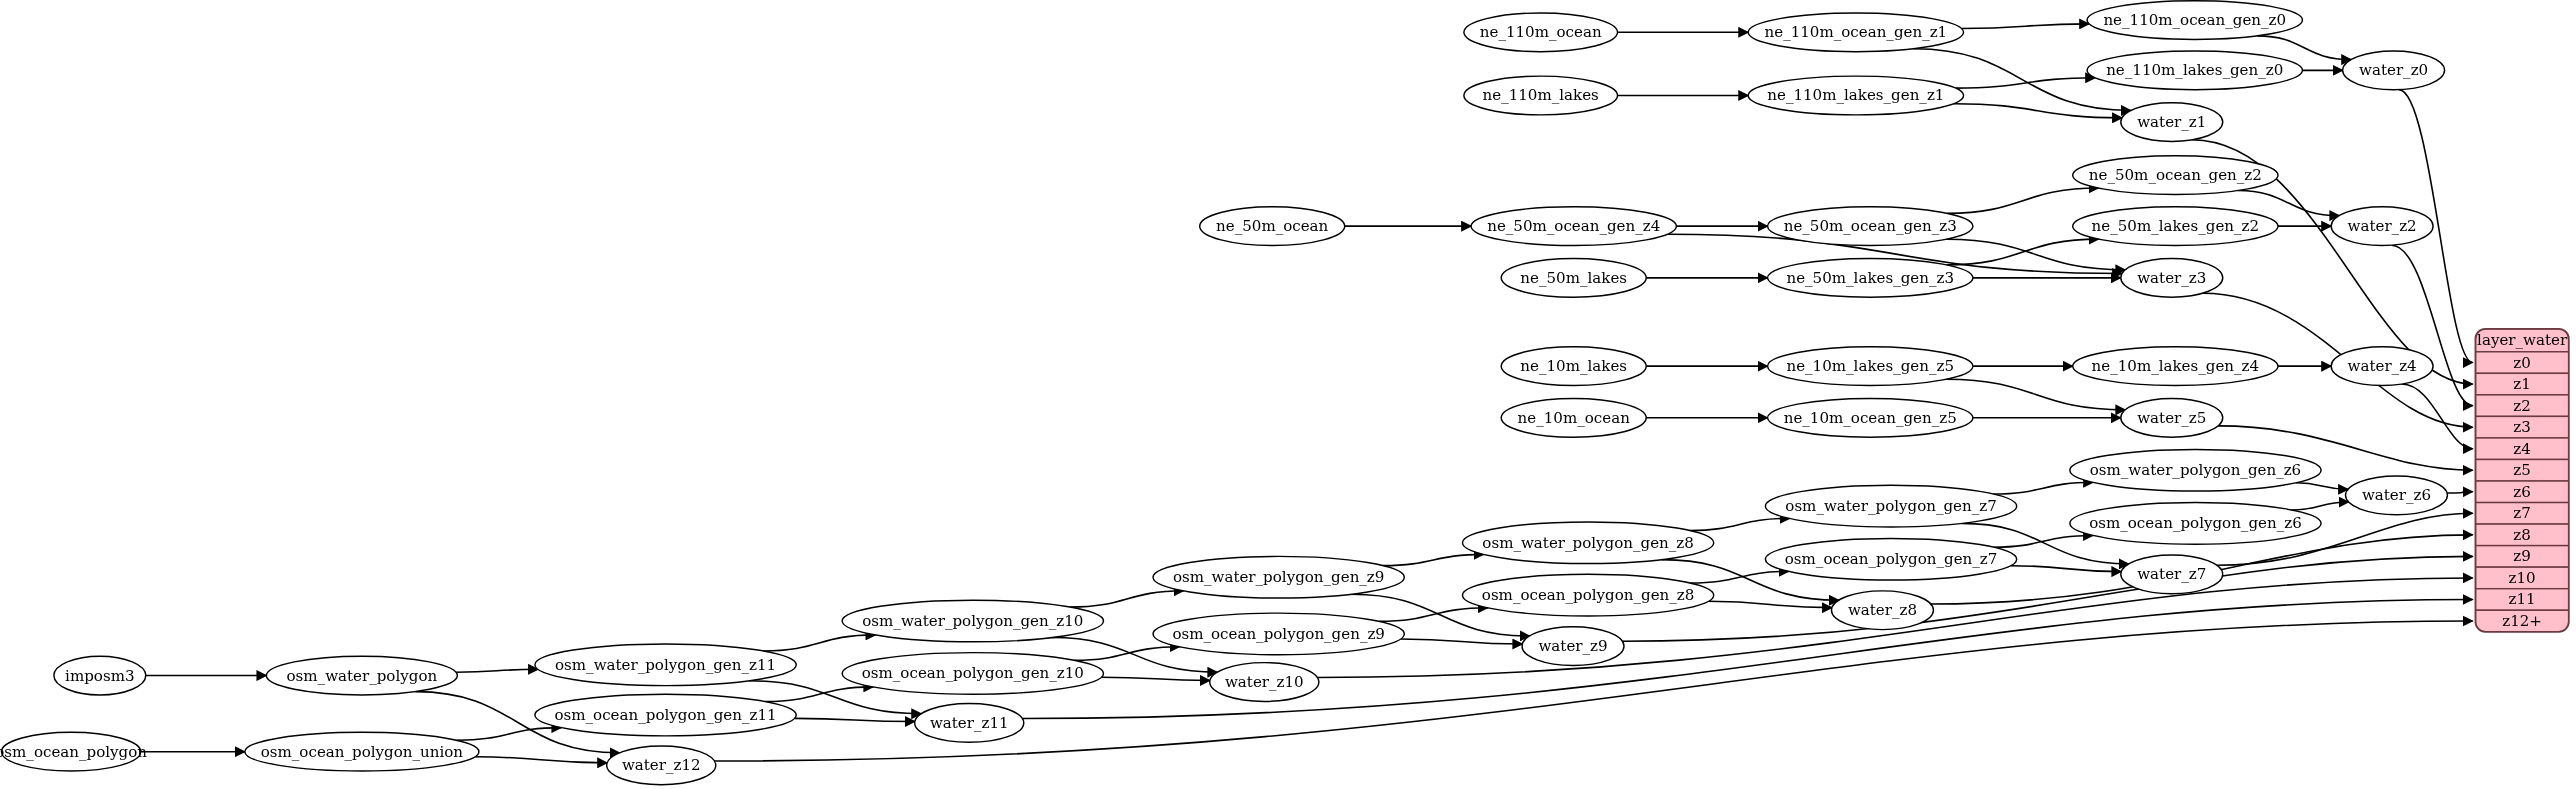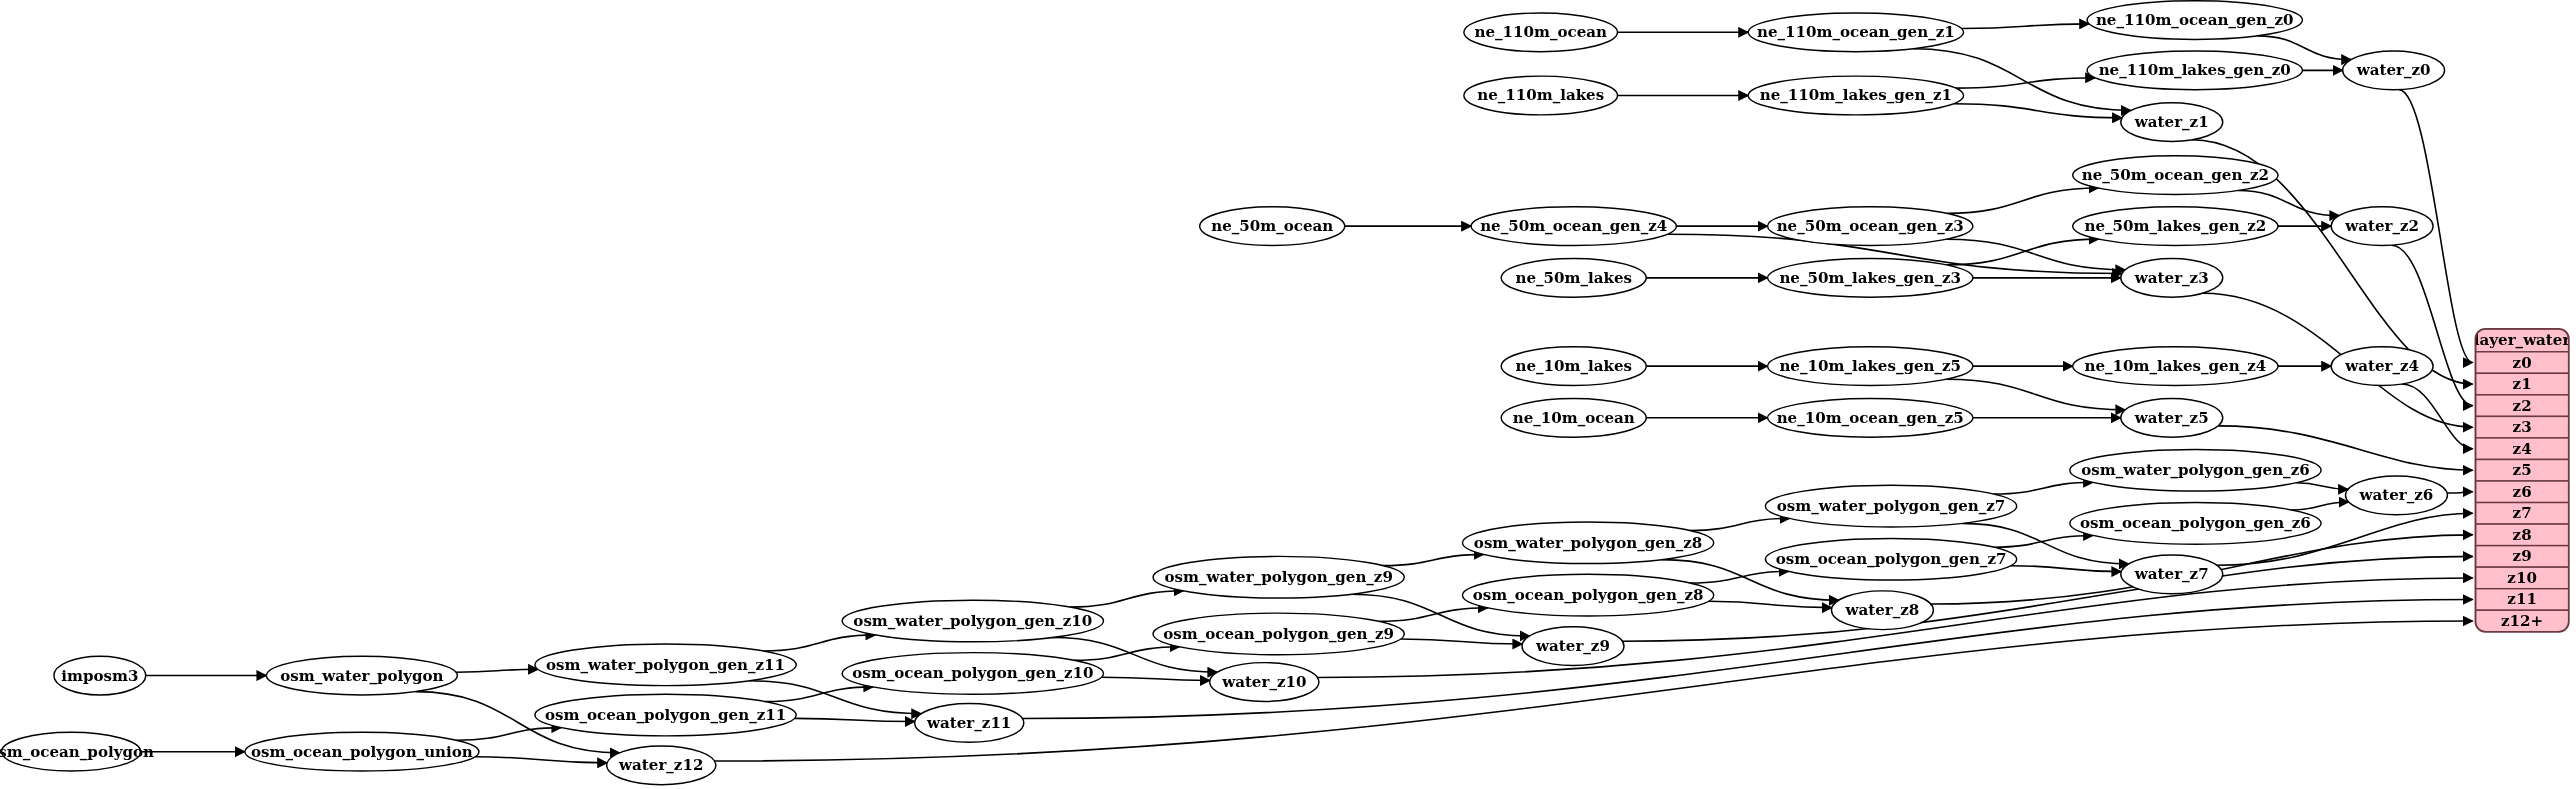--- a/index.html
+++ b/index.html
@@ -1,17 +1,17 @@
 <!DOCTYPE html>
 <html style="font-size:11.5px"><head>
 <meta charset="utf-8">
 <style>
   html,body{margin:0;padding:0;background:#ffffff;}
   #stage{position:relative;width:2352px;height:789px;background:#ffffff;
-         font-family:"DejaVu Serif", serif;font-weight:bold;}
+         font-family:"DejaVu Serif", serif;}
   svg{display:block;}
   .node-ell{fill:#ffffff;stroke:#000000;stroke-width:2;}
   .node-lbl{font-family:"DejaVu Serif", serif;font-size:21px;fill:#000000;
             text-anchor:middle;dominant-baseline:central;}
   .edge{fill:none;stroke:#000000;stroke-width:2.2;}
   .tbl-cell{fill:#ffc0cb;stroke:#6b3a41;stroke-width:2;}
   .tbl-lbl{font-family:"DejaVu Serif", serif;font-size:21px;fill:#000000;
            text-anchor:middle;dominant-baseline:central;}
 </style>
 </head>

